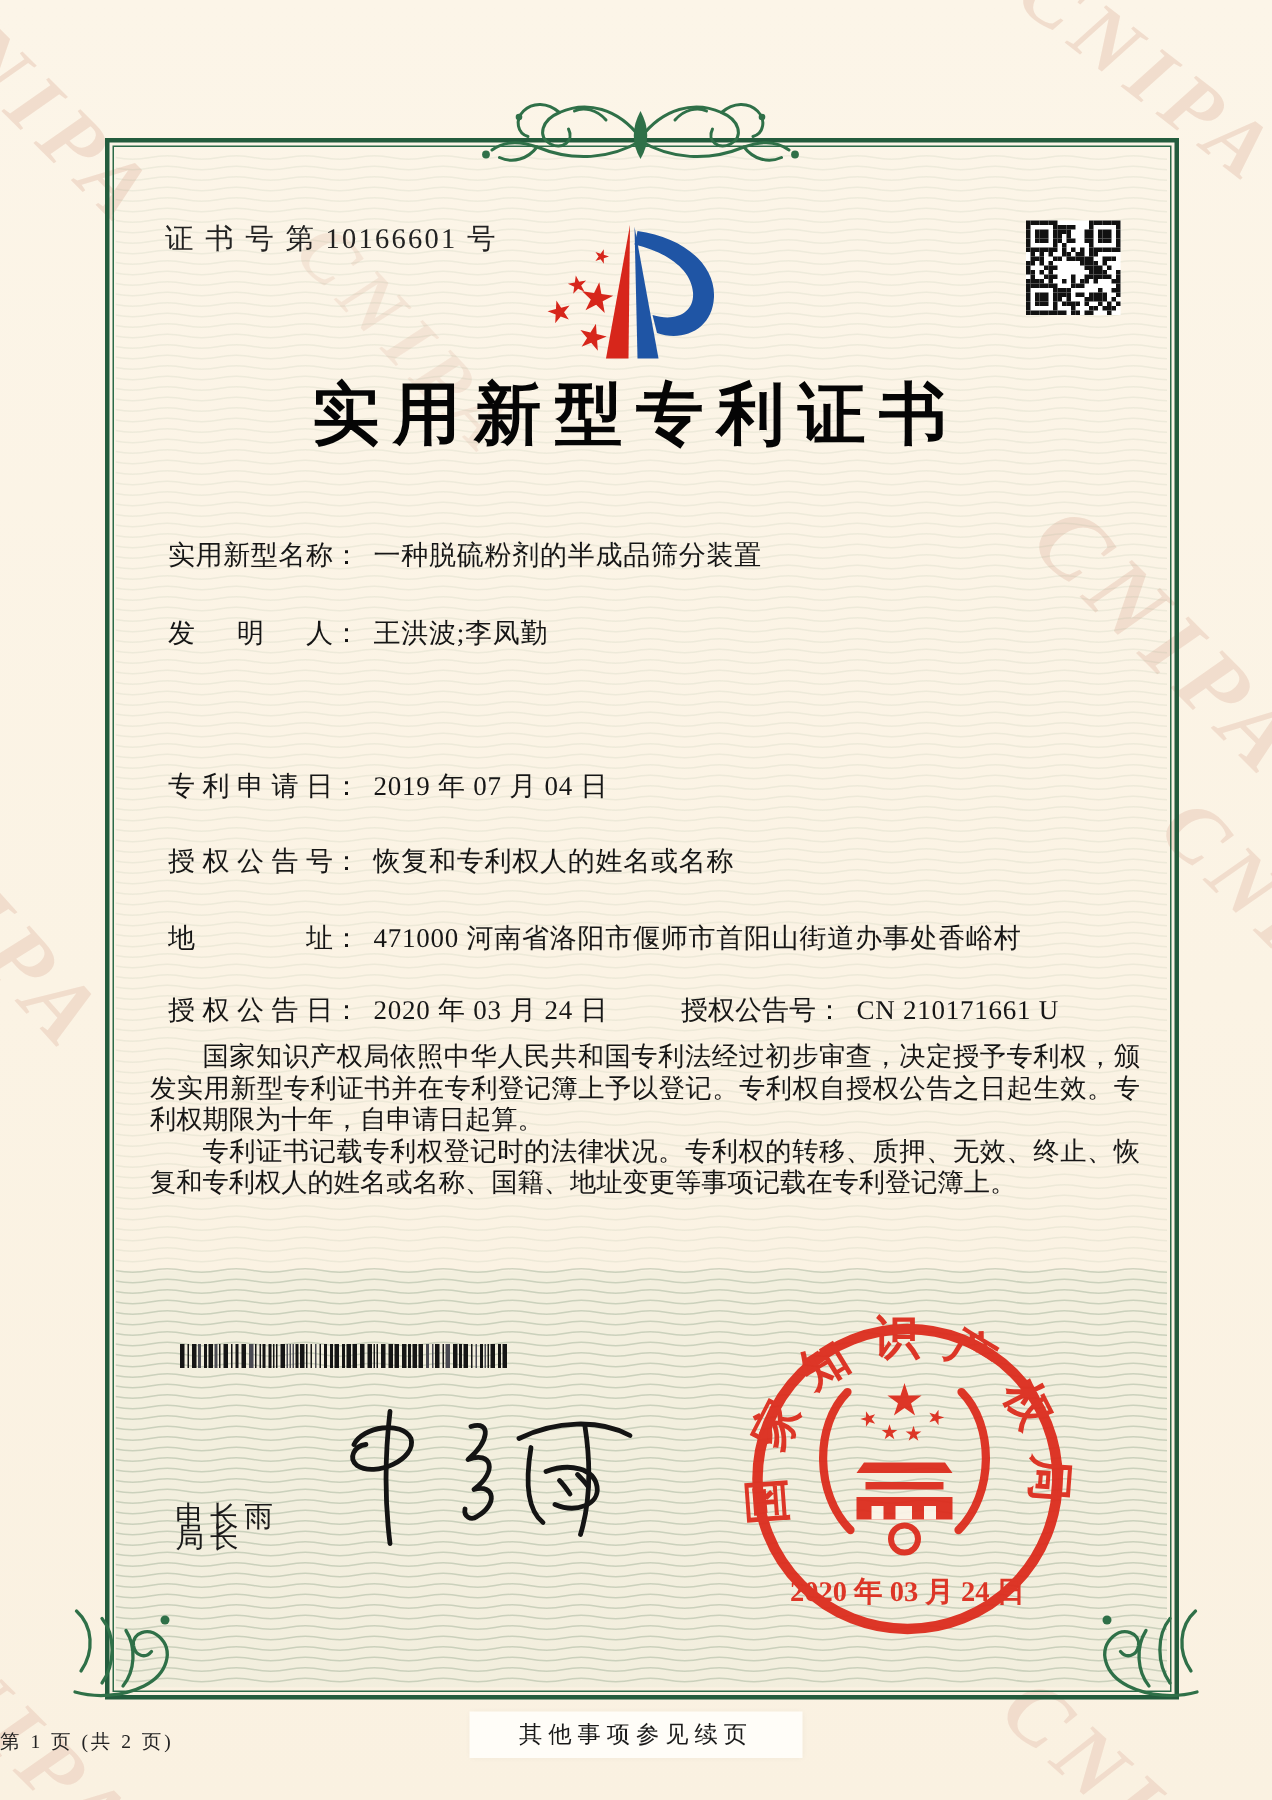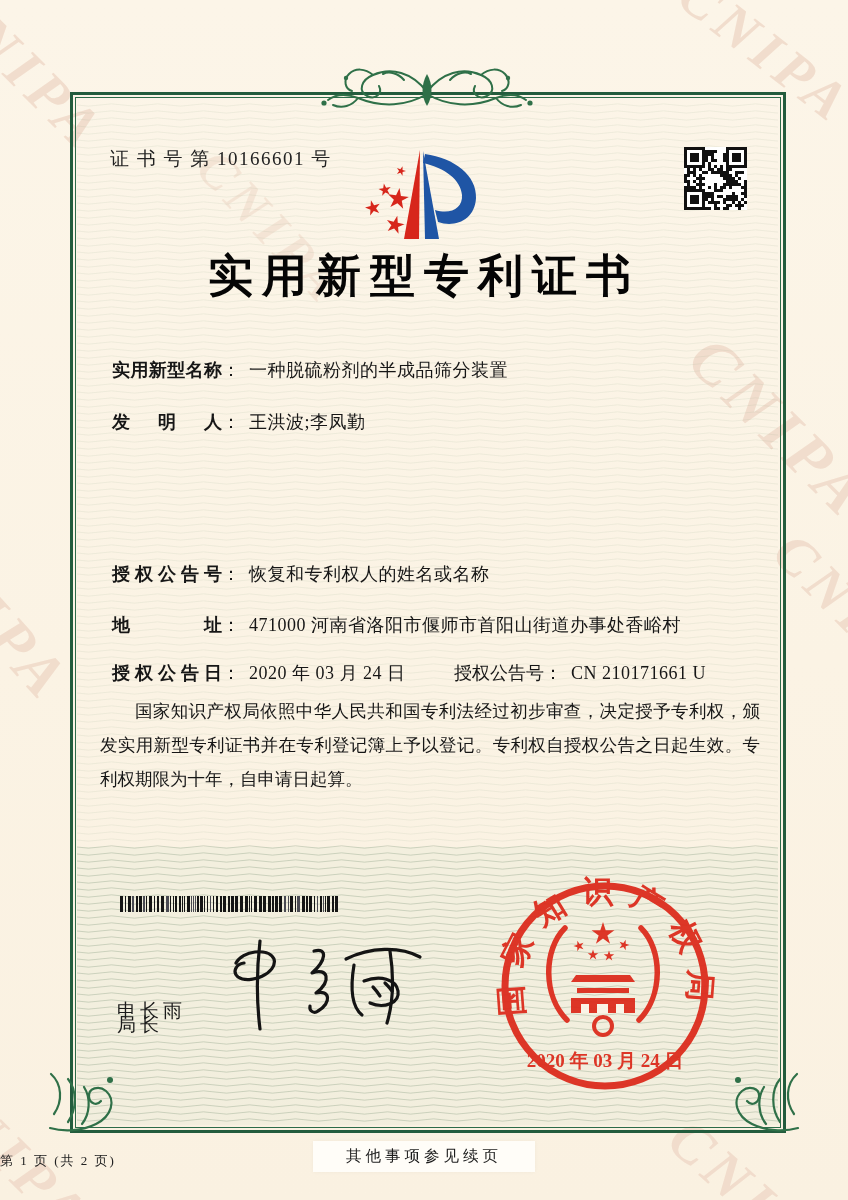--- a/index.html
+++ b/index.html
@@ -32,26 +32,26 @@
   .qr{position:absolute;left:684px;top:147px;width:63px;height:63px;background:#fff;
       display:grid;grid-template-columns:repeat(21,3px);grid-auto-rows:3px;}
   .qr b{display:block;}
   .qr b.k{background:#111;}
   .logo{position:absolute;left:355px;top:138px;}
   .title{
     position:absolute;left:0;top:246px;width:100%;text-align:center;
     font-size:45px;font-weight:bold;letter-spacing:9px;color:#050505;
   }
   .frow{position:absolute;left:112px;font-size:18px;white-space:nowrap;color:#161616;}
-  .flabel{display:inline-block;width:110px;text-align:justify;text-align-last:justify;font-weight:bold;}
+  .flabel{display:inline-block;width:110px;text-align:justify;text-align-last:justify;}
   .fcolon{display:inline-block;}
   .fvalue{margin-left:9px;letter-spacing:.5px;}
   .auth2{position:absolute;left:342px;top:0;}
   .paras{position:absolute;left:100px;top:694px;width:660px;}
-  .paras p{margin:0;font-size:17.5px;line-height:34px;text-indent:2em;text-align:justify;color:#161616;}
+  .paras p{margin:0;font-size:17.5px;line-height:21px;text-indent:2em;text-align:justify;color:#161616;}
   .barcode{position:absolute;left:120px;top:896px;width:220px;height:16px;font-size:0;}
   .barcode i{display:inline-block;height:16px;vertical-align:top;}
   .sig-title{position:absolute;left:117px;top:1012px;font-size:19px;letter-spacing:4px;color:#1a1a1a;}
   .sig-name{position:absolute;left:117px;top:998px;font-size:19px;letter-spacing:4px;color:#1a1a1a;}
   .sig-svg{position:absolute;left:222px;top:933px;}
   .seal{position:absolute;left:493px;top:876px;z-index:5;mix-blend-mode:multiply;opacity:.95;}
   .page-info{position:absolute;left:0;top:1152px;width:100%;
     font-size:13px;letter-spacing:2px;color:#222;}
   .cont-note{position:absolute;left:0;top:1141px;width:100%;text-align:center;}
   .cont-note span{display:inline-block;background:#fffdf8;padding:5px 33px;
@@ -718,35 +718,39 @@
     </svg>
 
     <div class="title">实用新型专利证书</div>
 
     <div class="frow" style="top:358px;">
       <span class="flabel">实用新型名称</span><span class="fcolon">：</span><span class="fvalue">一种脱硫粉剂的半成品筛分装置</span>
     </div>
     <div class="frow" style="top:410px;">
       <span class="flabel">发明人</span><span class="fcolon">：</span><span class="fvalue">王洪波;李凤勤</span>
     </div>
+    <div class="frow" style="top:512px;">
+      <span class="flabel">专利申请日</span><span class="fcolon">：</span><span class="fvalue">2019 年 07 月 04 日</span>
+    </div>
     <div class="frow" style="top:562px;">
       <span class="flabel">授权公告号</span><span class="fcolon">：</span><span class="fvalue">恢复和专利权人的姓名或名称</span>
     </div>
     <div class="frow" style="top:613px;">
       <span class="flabel">地址</span><span class="fcolon">：</span><span class="fvalue">471000 河南省洛阳市偃师市首阳山街道办事处香峪村</span>
     </div>
     <div class="frow" style="top:661px;width:660px;">
       <span class="flabel">授权公告日</span><span class="fcolon">：</span><span class="fvalue">2020 年 03 月 24 日</span>
       <span class="auth2">
         <span>授权公告号</span><span>：</span><span class="fvalue">CN 210171661 U</span>
       </span>
     </div>
 
     <div class="paras">
       <p>国家知识产权局依照中华人民共和国专利法经过初步审查，决定授予专利权，颁发实用新型专利证书并在专利登记簿上予以登记。专利权自授权公告之日起生效。专利权期限为十年，自申请日起算。</p>
+      <p>专利证书记载专利权登记时的法律状况。专利权的转移、质押、无效、终止、恢复和专利权人的姓名或名称、国籍、地址变更等事项记载在专利登记簿上。</p>
     </div>
 
     <div class="barcode" id="barcode"><i style="width:3px;background:#151515;margin-right:2px;"></i><i style="width:1px;background:#151515;margin-right:2px;"></i><i style="width:3px;background:#151515;margin-right:1px;"></i><i style="width:2px;background:#4a4a52;margin-right:2px;"></i><i style="width:2px;background:#151515;margin-right:1px;"></i><i style="width:3px;background:#151515;margin-right:1px;"></i><i style="width:2px;background:#4a4a52;margin-right:1px;"></i><i style="width:1px;background:#151515;margin-right:2px;"></i><i style="width:3px;background:#151515;margin-right:2px;"></i><i style="width:1px;background:#151515;margin-right:2px;"></i><i style="width:2px;background:#151515;margin-right:2px;"></i><i style="width:3px;background:#151515;margin-right:2px;"></i><i style="width:3px;background:#4a4a52;margin-right:1px;"></i><i style="width:1px;background:#151515;margin-right:2px;"></i><i style="width:1px;background:#151515;margin-right:1px;"></i><i style="width:2px;background:#151515;margin-right:2px;"></i><i style="width:2px;background:#151515;margin-right:1px;"></i><i style="width:1px;background:#151515;margin-right:1px;"></i><i style="width:1px;background:#151515;margin-right:2px;"></i><i style="width:3px;background:#151515;margin-right:1px;"></i><i style="width:1px;background:#4a4a52;margin-right:1px;"></i><i style="width:1px;background:#4a4a52;margin-right:1px;"></i><i style="width:1px;background:#4a4a52;margin-right:1px;"></i><i style="width:2px;background:#151515;margin-right:1px;"></i><i style="width:3px;background:#151515;margin-right:1px;"></i><i style="width:1px;background:#151515;margin-right:2px;"></i><i style="width:1px;background:#151515;margin-right:2px;"></i><i style="width:1px;background:#4a4a52;margin-right:2px;"></i><i style="width:1px;background:#151515;margin-right:2px;"></i><i style="width:2px;background:#151515;margin-right:2px;"></i><i style="width:2px;background:#151515;margin-right:1px;"></i><i style="width:3px;background:#151515;margin-right:2px;"></i><i style="width:2px;background:#151515;margin-right:1px;"></i><i style="width:3px;background:#151515;margin-right:1px;"></i><i style="width:3px;background:#151515;margin-right:2px;"></i><i style="width:3px;background:#151515;margin-right:2px;"></i><i style="width:3px;background:#151515;margin-right:1px;"></i><i style="width:1px;background:#151515;margin-right:1px;"></i><i style="width:1px;background:#151515;margin-right:2px;"></i><i style="width:3px;background:#151515;margin-right:2px;"></i><i style="width:3px;background:#151515;margin-right:1px;"></i><i style="width:3px;background:#151515;margin-right:2px;"></i><i style="width:3px;background:#151515;margin-right:1px;"></i><i style="width:2px;background:#151515;margin-right:1px;"></i><i style="width:3px;background:#151515;margin-right:1px;"></i><i style="width:3px;background:#151515;margin-right:2px;"></i><i style="width:2px;background:#4a4a52;margin-right:2px;"></i><i style="width:1px;background:#4a4a52;margin-right:1px;"></i><i style="width:3px;background:#151515;margin-right:2px;"></i><i style="width:1px;background:#151515;margin-right:1px;"></i><i style="width:3px;background:#4a4a52;margin-right:2px;"></i><i style="width:3px;background:#151515;margin-right:1px;"></i><i style="width:2px;background:#151515;margin-right:1px;"></i><i style="width:3px;background:#151515;margin-right:2px;"></i><i style="width:1px;background:#151515;margin-right:2px;"></i><i style="width:1px;background:#4a4a52;margin-right:2px;"></i><i style="width:2px;background:#151515;margin-right:1px;"></i><i style="width:1px;background:#4a4a52;margin-right:1px;"></i><i style="width:1px;background:#151515;margin-right:1px;"></i><i style="width:3px;background:#151515;margin-right:2px;"></i><i style="width:2px;background:#151515;margin-right:1px;"></i><i style="width:3px;background:#151515;margin-right:1px;"></i></div>
 
     <div class="sig-title">局长</div>
     <div class="sig-name">申长雨</div>
     <svg class="sig-svg" width="220" height="105" viewBox="0 0 220 105">
       <g fill="none" stroke="#141414" stroke-width="3.2" stroke-linecap="round" stroke-linejoin="round">
         <path d="M38,8 C35,34 34,64 38,96"></path>
         <path d="M14,30 C20,18 46,14 52,26 C56,40 28,52 16,44 C10,39 14,31 22,30"></path>

